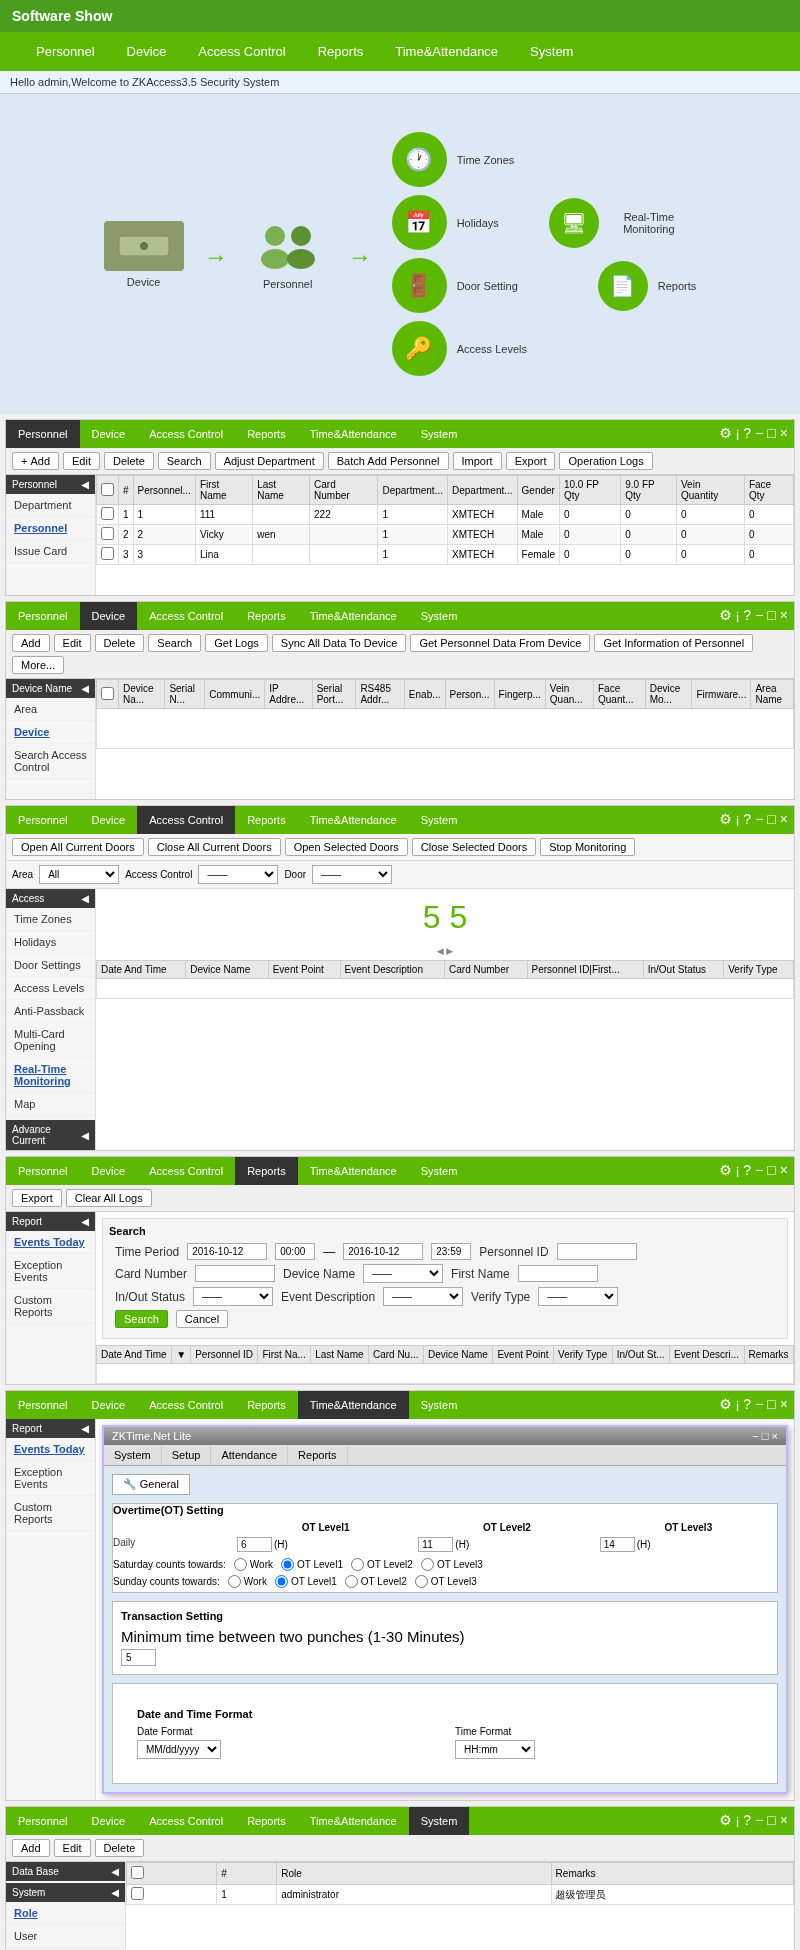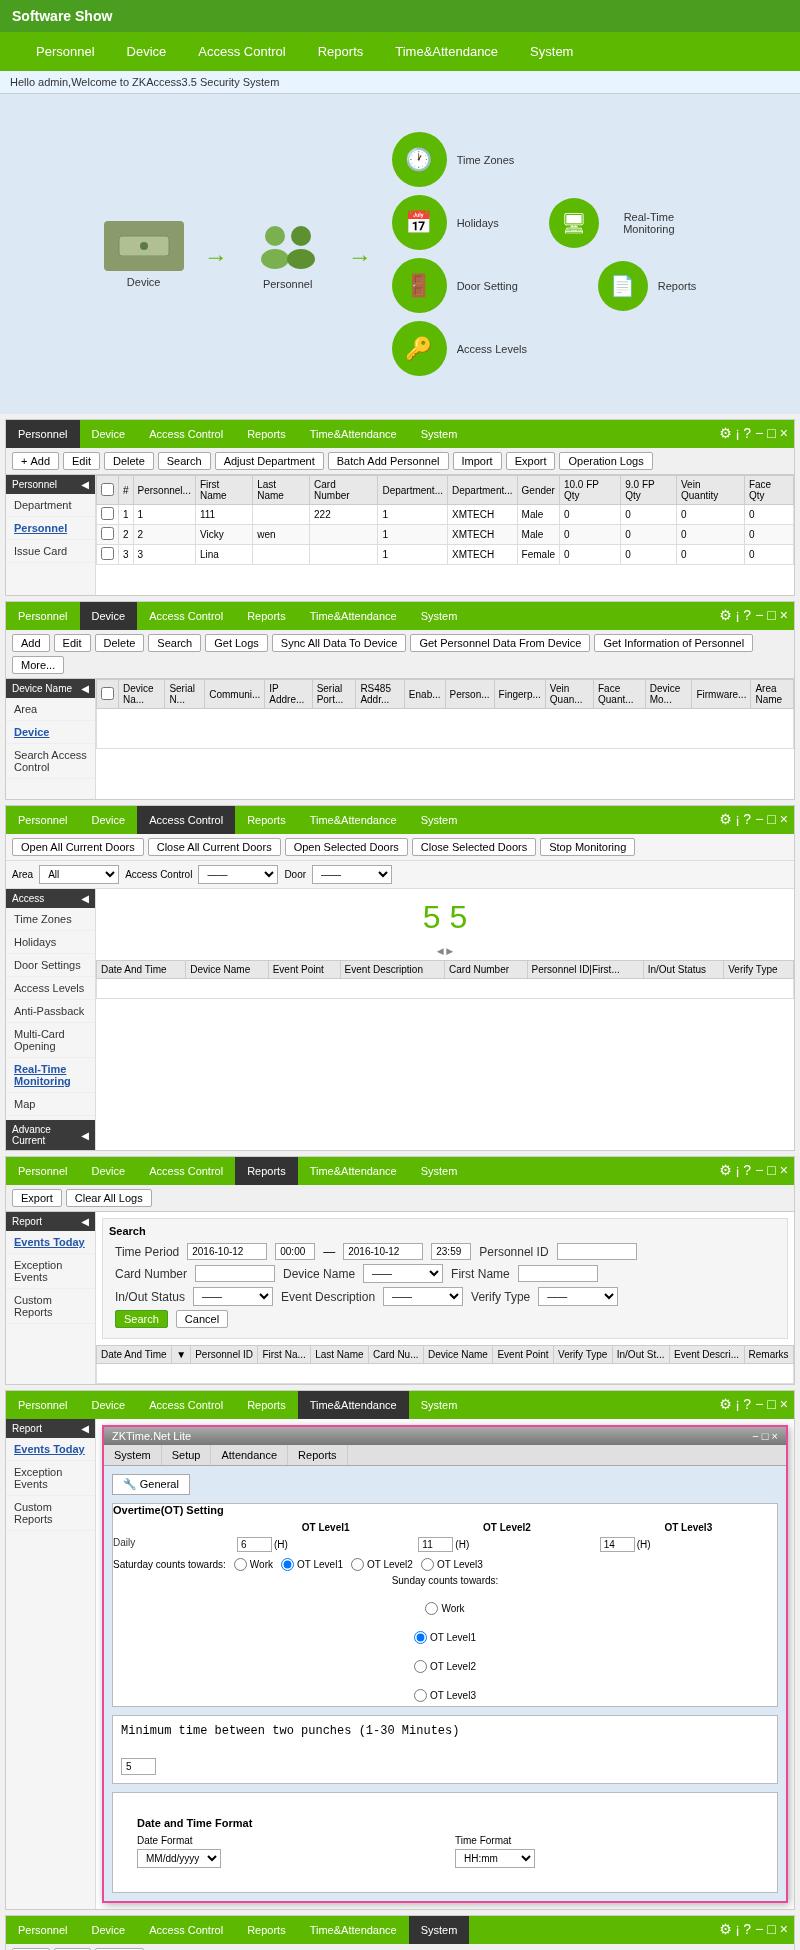--- a/index.html
+++ b/index.html
@@ -213,21 +213,21 @@
       padding: 6px;
     }
     .search-title {
       font-size: 11px;
       font-weight: bold;
       margin-bottom: 6px;
     }
 
     
     .popup-window {
-      border: 2px solid #ec4899;
+      border: 2px solid #c4b5fd;
       background: #eab308;
       margin: 6px;
       box-shadow: 2px 2px 8px rgba(0,0,0,0.3);
     }
     .popup-title {
       background: linear-gradient(to bottom, #aaa, #777);
       color: white;
       padding: 3px 8px;
       font-size: 11px;
       display: flex;
@@ -868,31 +868,32 @@
             </div>
 
             <div style="display:flex;align-items:center;gap:8px;margin-bottom:4px;font-size:10px;">
               <span>Saturday counts towards:</span>
               <label class="radio-label"><input type="radio" name="saturday" style=""> Work</label>
               <label class="radio-label"><input type="radio" name="saturday" checked="" style=""> OT Level1</label>
               <label class="radio-label"><input type="radio" name="saturday" style=""> OT Level2</label>
               <label class="radio-label"><input type="radio" name="saturday" style=""> OT Level3</label>
             </div>
 
-            <div style="display:flex;align-items:center;gap:16px;margin-bottom:4px;font-size:10px;flex-direction:column;">
+            <div style="display:flex;align-items:center;gap:8px;margin-bottom:4px;font-size:10px;">
               <span>Sunday counts towards:</span>
               <label class="radio-label"><input type="radio" name="sunday" style=""> Work</label>
               <label class="radio-label"><input type="radio" name="sunday" checked="" style=""> OT Level1</label>
               <label class="radio-label"><input type="radio" name="sunday" style=""> OT Level2</label>
               <label class="radio-label"><input type="radio" name="sunday" style=""> OT Level3</label>
             </div>
           </div>
 
           <div style="background:white;border:1px solid #bbb;padding:8px;margin-bottom:8px;">
-            <div style="font-size:12px;margin-bottom:20px;font-family:Liberation Mono, monospace;">Minimum time between two punches (1-30 Minutes)</div>
+            <div class="ot-section-title">Transaction Setting</div>
+            <div style="font-size:15px;margin-bottom:4px;">Minimum time between two punches (1-30 Minutes)</div>
             <input type="text" value="5" style="width: 35px;">
           </div>
 
           <div style="background:white;border:1px solid #bbb;padding:24px;">
             <div class="ot-section-title">Date and Time Format</div>
             <div class="datetime-grid">
               <div>
                 <div style="font-size:10px;margin-bottom:3px;">Date Format</div>
                 <select style="width:84px;">
                   <option>MM/dd/yyyy</option>

